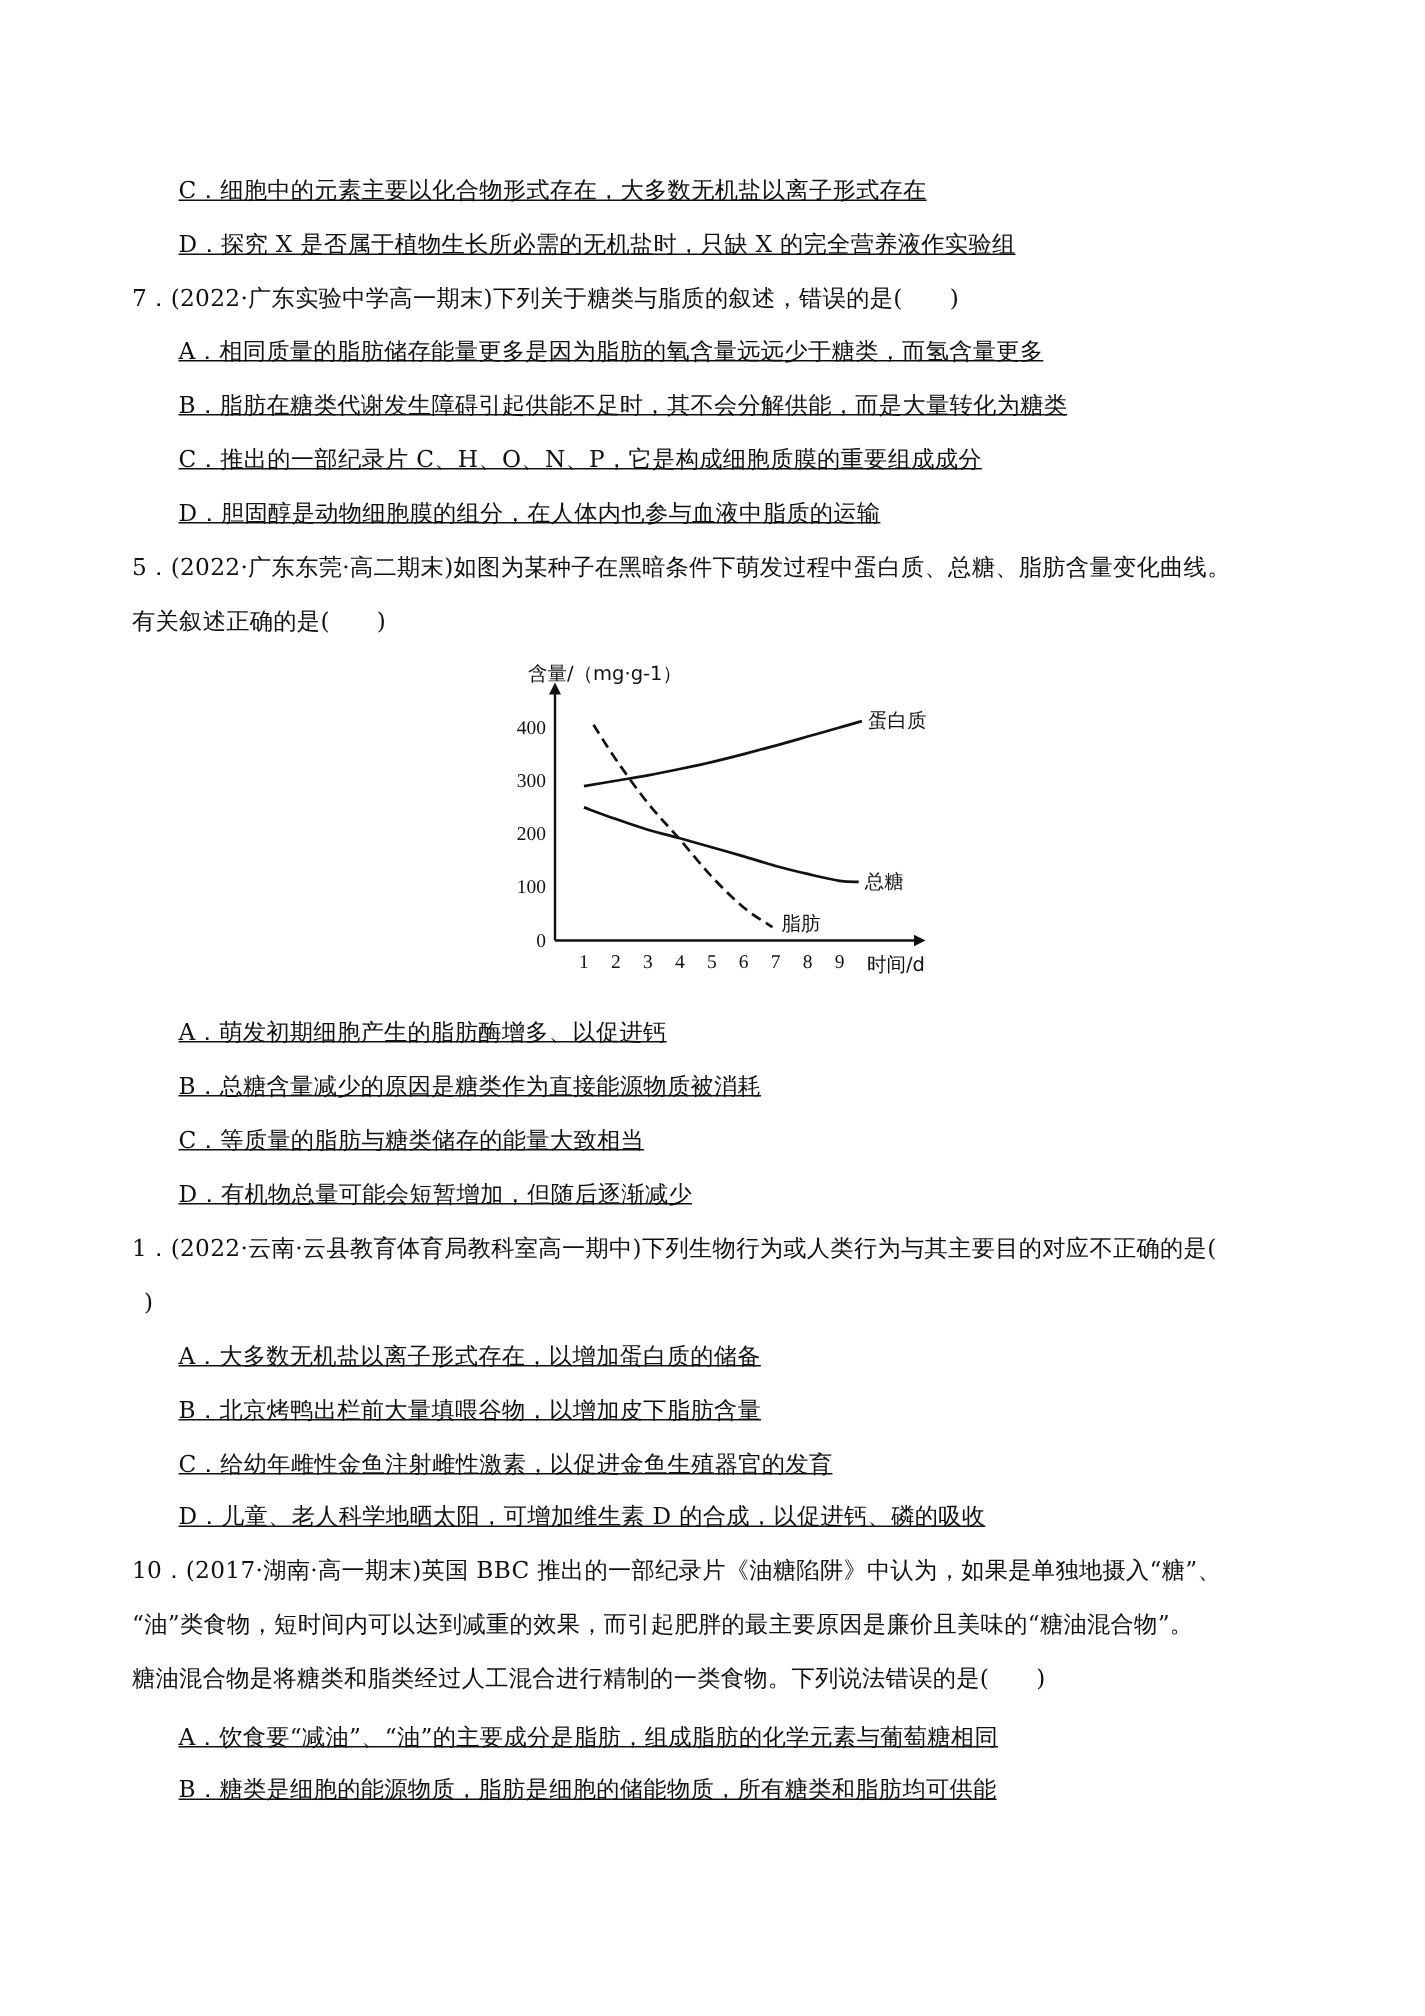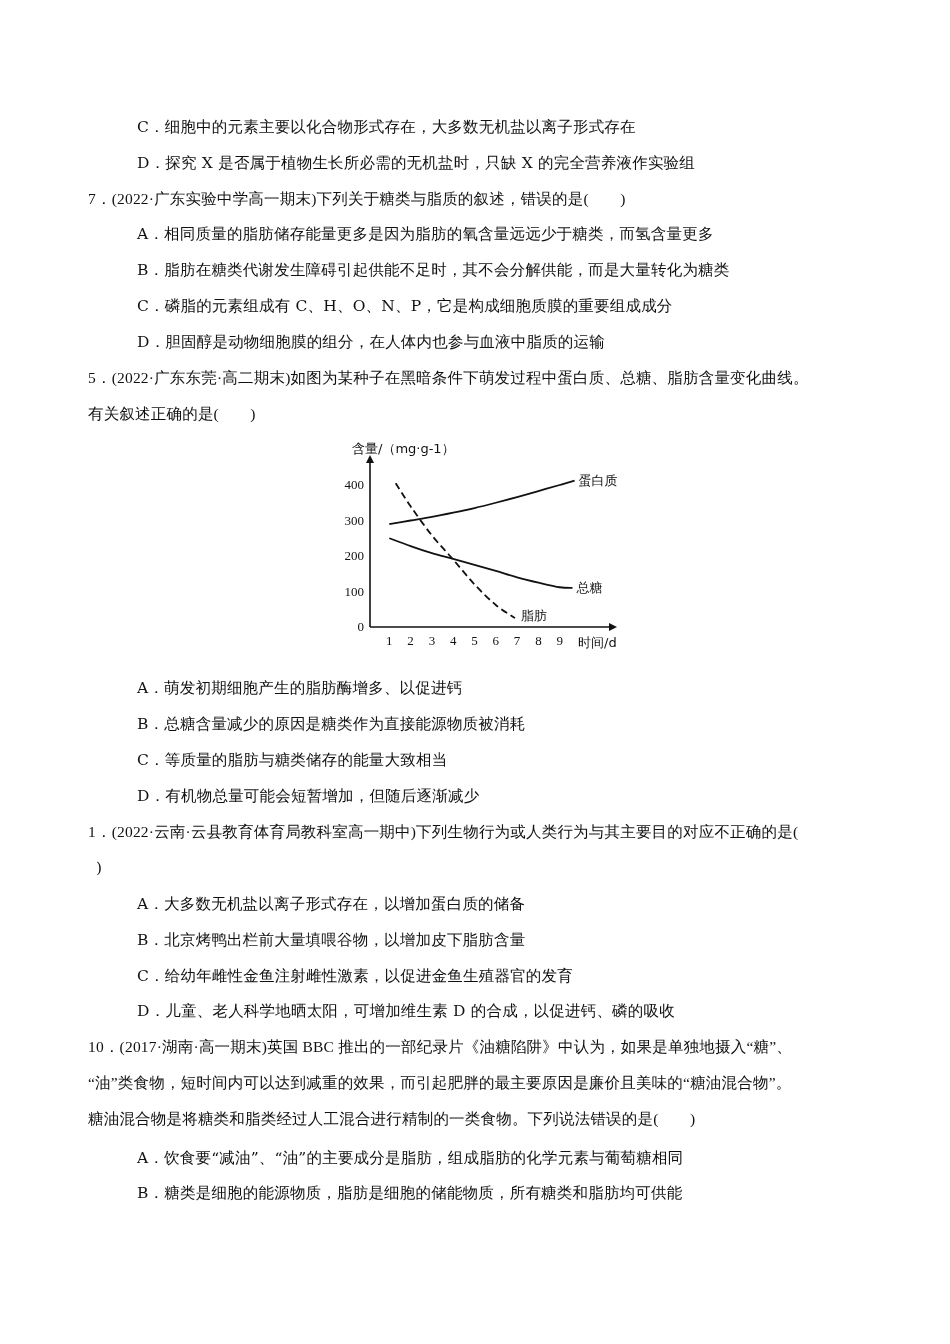--- a/index.html
+++ b/index.html
@@ -8,22 +8,22 @@
     font-family: "DejaVu Serif", "Liberation Serif", serif;
     color: #111;
   }
   .line {
     position: absolute;
     font-size: 15.5px;
     line-height: 20px;
     white-space: nowrap;
     letter-spacing: 0.2px;
   }
-  .q { left: 88px; font-family: Liberation Serif, serif; }
-  .opt { left: 137px; }
+  .q { left: 88px; }
+  .opt { left: 119px; text-decoration: underline; }
   .chart-wrap {
     position: absolute;
     left: 340px; top: 435px;
     width: 300px; height: 220px;
   }
   .chart-wrap svg { display: block; }
   .chart-text {
     font-family: "DejaVu Sans", "Liberation Sans", sans-serif;
     font-size: 13px;
     fill: #111;
@@ -36,21 +36,21 @@
 </style>
 </head>
 <body>
 
 <div class="line opt" style="top:117px">C．细胞中的元素主要以化合物形式存在，大多数无机盐以离子形式存在</div>
 <div class="line opt" style="top:153px">D．探究 X 是否属于植物生长所必需的无机盐时，只缺 X 的完全营养液作实验组</div>
 
 <div class="line q" style="top:189px">7．(2022·广东实验中学高一期末)下列关于糖类与脂质的叙述，错误的是(　　)</div>
 <div class="line opt" style="top:224px">A．相同质量的脂肪储存能量更多是因为脂肪的氧含量远远少于糖类，而氢含量更多</div>
 <div class="line opt" style="top:260px">B．脂肪在糖类代谢发生障碍引起供能不足时，其不会分解供能，而是大量转化为糖类</div>
-<div class="line opt" style="top:296px">C．磷脂的元素组成有 C、H、O、N、P，它是构成细胞质膜的重要组成成分</div>
+<div class="line opt" style="top:296px">C．推出的一部纪录片 C、H、O、N、P，它是构成细胞质膜的重要组成成分</div>
 <div class="line opt" style="top:332px">D．胆固醇是动物细胞膜的组分，在人体内也参与血液中脂质的运输</div>
 
 <div class="line q" style="top:368px">5．(2022·广东东莞·高二期末)如图为某种子在黑暗条件下萌发过程中蛋白质、总糖、脂肪含量变化曲线。</div>
 <div class="line q" style="top:404px">有关叙述正确的是(　　)</div>
 
 <div class="chart-wrap">
   <svg id="chart-svg" width="300" height="220" viewBox="0 0 300 220">
     <defs>
       <marker id="arrow" markerWidth="8" markerHeight="8" refX="6" refY="4" orient="auto" markerUnits="userSpaceOnUse">
         <path d="M0,0 L8,4 L0,8 Z" fill="#111"></path>

